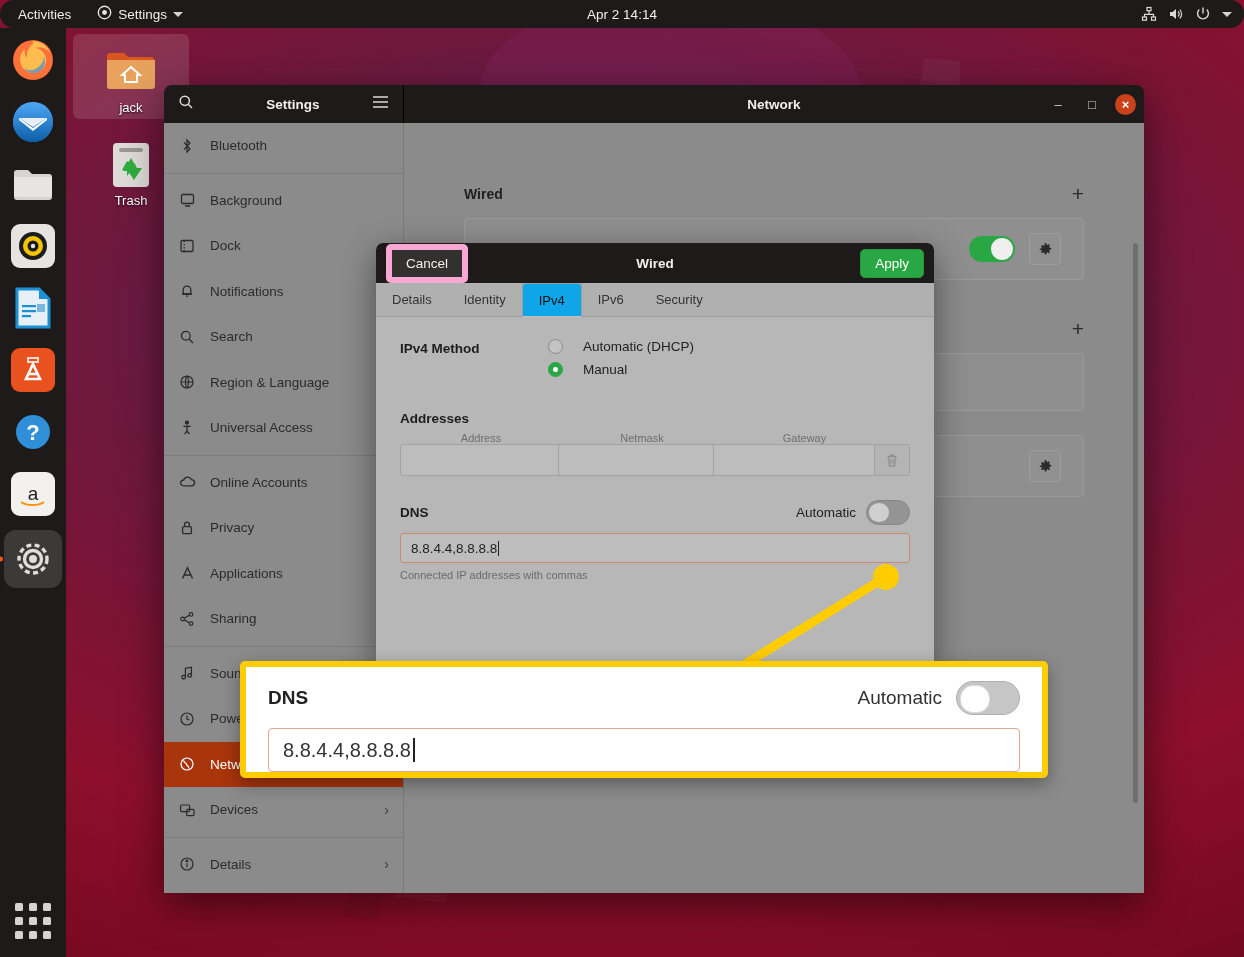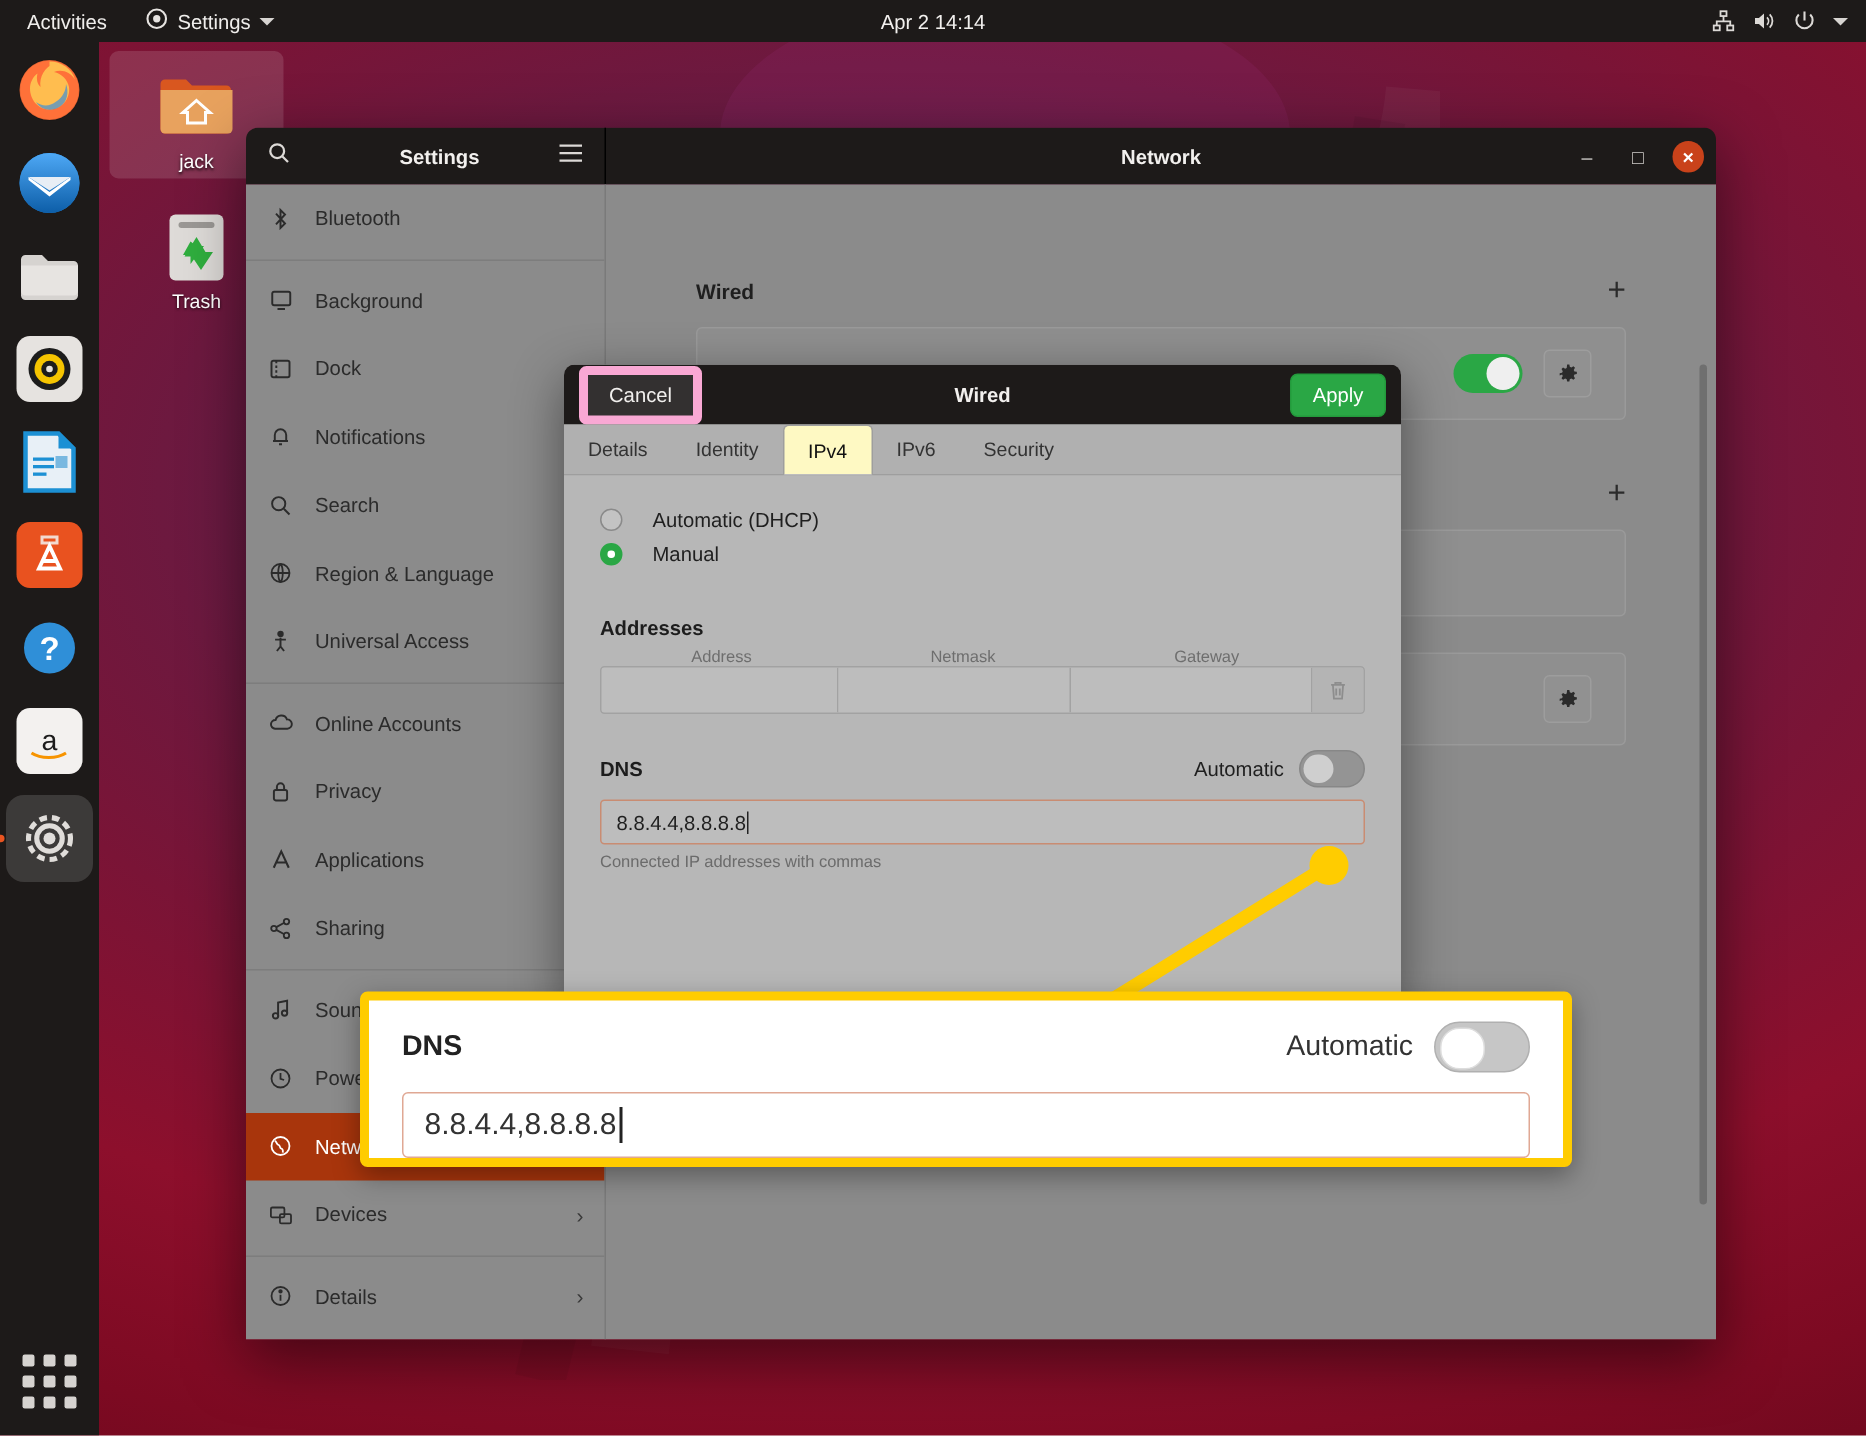--- a/index.html
+++ b/index.html
@@ -16,21 +16,21 @@
   .wall-swirl {
     position: absolute; left: 300px; top: 20px; width: 660px; height: 900px;
     pointer-events: none; opacity: .55;
   }
   .wall-swirl svg { width: 100%; height: 100%; }
 
   
   .topbar {
     position: absolute; top: 0; left: 0; width: 1244px; height: 28px;
     background: #1d1a19; color: #e8e6e3;
-    display: flex; align-items: center; font-size: 13.5px; z-index: 60;
+    display: flex; align-items: center; font-size: 13.5px; z-index: 60; border-radius: 14px;
   }
   .topbar .activities { margin-left: 10px; padding: 2px 8px; border-radius: 4px; color:#f0eeec;}
   .topbar .appmenu { display: flex; align-items: center; gap: 6px; margin-left: 18px; color: #f0eeec; }
   .topbar .clock {
     position: absolute; left: 0; right: 0; text-align: center; font-size: 13.5px; color: #f2f0ee;
     pointer-events: none;
   }
   .topbar .tray { margin-left: auto; display: flex; align-items: center; gap: 11px; margin-right: 12px; }
   .tray svg { display: block; }
   .caret { width: 0;height: 0;border-left: 5px solid transparent;border-right: 5px solid transparent;border-top: 5px solid #d7d4d1; }
@@ -119,21 +119,21 @@
     display: flex; flex-direction: column; overflow: hidden;
   }
   .dlg-head { height: 40px; background: #1d1a19; display: flex; align-items: center; padding: 0 10px; flex: none; }
   .dlg-btn { font-size: 13.5px; padding: 6px 14px; border-radius: 5px; }
   .btn-cancel { background: #333030; border: 6px solid #f9a8d4; color: #f1efed; }
   .btn-apply { background: #2aa745; border: 1px solid #239a3c; color: #fff; }
   .dlg-head .ttl { position: absolute; left: 376px; width: 558px; text-align: center;
     font-size: 13.5px; font-weight: bold; color: #f2f0ee; pointer-events: none; }
   .tabs { display: flex; background: #b0b0b0; border-bottom: 1px solid #9e9e9e; height: 34px; flex:none; }
   .tab { padding: 0 16px; font-size: 13px; color: #333; display: flex; align-items: center; }
-  .tab.active { background: #fef9c3; border: 1px solid #9e9e9e; border-bottom-color: #bdbdbd;
+  .tab.active { background: #0ea5e9; border: 1px solid #9e9e9e; border-bottom-color: #bdbdbd;
     border-radius: 4px 4px 0 0; margin-bottom: -1px; color: #111; }
   .dlg-body { flex: 1; background: #b7b7b7; padding: 22px 24px 0; overflow: hidden; position: relative; }
   .row-method { display: flex; }
   .m-label { font-size: 13.5px; font-weight: bold; color: #1d1d1d; width: 148px; padding-top: 2px; }
   .m-col { width: 200px; }
   .radio-row { display: flex; align-items: center; gap: 20px; margin-bottom: 8px; font-size: 13.5px; color: #1f1f1f; }
   .rad { width: 15px; height: 15px; border-radius: 50%; border: 1.6px solid #8a8a8a; background: #c3c3c3; flex:none;}
   .rad.on { background: #2aa745; border-color: #2aa745; position: relative; }
   .rad.on::after { content: ""; position: absolute; left: 4.2px; top: 4.2px; width: 4.6px; height: 4.6px;
     border-radius: 50%; background: #fff; }
@@ -598,20 +598,21 @@
   <div class="tabs">
     <div class="tab">Details</div>
     <div class="tab">Identity</div>
     <div class="tab active">IPv4</div>
     <div class="tab">IPv6</div>
     <div class="tab">Security</div>
   </div>
 
   <div class="dlg-body">
     <div class="row-method">
+      <div class="m-label">IPv4 Method</div>
       <div class="m-col">
         <div class="radio-row">
           <span class="rad"></span>
           <span>Automatic (DHCP)</span>
         </div>
         <div class="radio-row">
           <span class="rad on"></span>
           <span>Manual</span>
         </div>
       </div>

